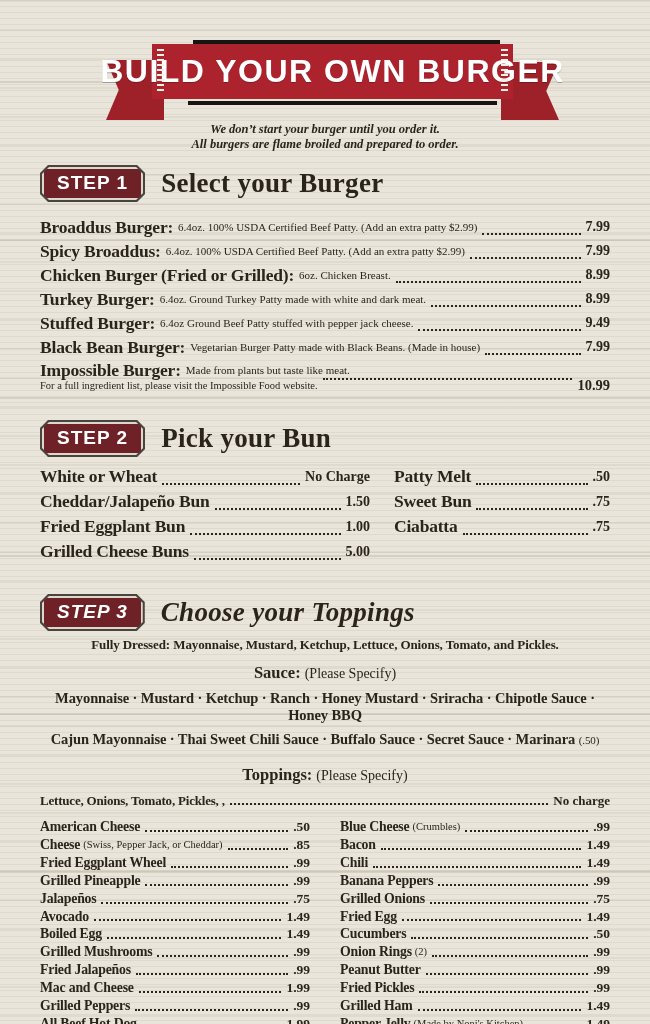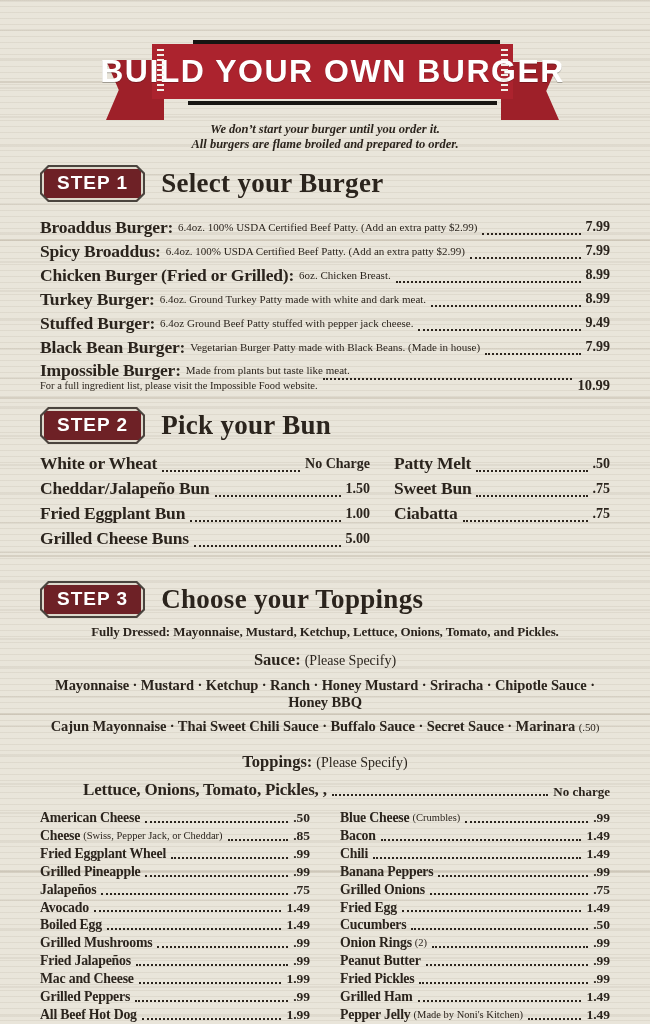--- a/index.html
+++ b/index.html
@@ -66,21 +66,21 @@
   .bun-cols .price { font-size:14px; }
 
   
   .dressed { text-align:center; font-weight:bold; font-size:13px; margin-top:6px; letter-spacing:-0.1px; }
   .subhead { text-align:center; margin-top:10px; }
   .subhead-label { font-weight:bold; font-size:16.5px; }
   .subhead-note { font-size:14px; }
   .sauce-line { text-align:center; font-weight:bold; font-size:14.5px; margin-top:7px; letter-spacing:-0.1px; }
   .sauce-note-small { font-weight:normal; font-size:11px; }
   .free-row { margin-top:8px; }
-  .free-row .t-name { font-size:17px;margin-left:43px; }
+  .free-row .t-name { font-size:13px; }
   .free-row .price { font-size:13px; }
 
   
   .top-cols { display:flex; margin-top:9px; }
   .top-col { width:270px; }
   .top-col + .top-col { margin-left:30px; }
   .top-cols .row { line-height:17.9px; }
   .t-name { font-weight:bold; font-size:13.8px; white-space:nowrap; letter-spacing:-0.2px; }
   .t-note { font-size:10.5px; white-space:nowrap; }
   .t-note:not(:empty) { margin-left:3px; }
@@ -156,21 +156,21 @@
         <span class="b-desc">Made from plants but taste like meat.</span>
       </div>
       <div class="imp-line2">
         <span class="imp-small">For a full ingredient list, please visit the Impossible Food website.</span>
         <span class="dots"></span>
         <span class="price">10.99</span>
       </div>
     </div>
   </div>
 
-  <div class="step-header" style="margin-top:14px;">
+  <div class="step-header" style="margin-top:27px;">
     <span class="badge-outer"><span class="badge">STEP 2</span></span>
     <span class="step-title">Pick your Bun</span>
   </div>
 
   <div class="bun-cols">
     <div class="bun-col-left">
       <div class="row">
         <span class="bun-name">White or Wheat</span>
         <span class="dots"></span>
         <span class="price">No Charge</span>
@@ -203,21 +203,21 @@
         <span class="price">.75</span>
       </div>
       <div class="row">
         <span class="bun-name">Ciabatta</span>
         <span class="dots"></span>
         <span class="price">.75</span>
       </div>
     </div>
   </div>
 
-  <div class="step-header" style="margin-top:30px;">
+  <div class="step-header" style="margin-top:30px;font-style:italic;">
     <span class="badge-outer"><span class="badge">STEP 3</span></span>
     <span class="step-title">Choose your Toppings</span>
   </div>
 
   <div class="dressed">Fully Dressed: Mayonnaise, Mustard, Ketchup, Lettuce, Onions, Tomato, and Pickles.</div>
 
   <div class="subhead">
     <span class="subhead-label">Sauce:</span>
     <span class="subhead-note">(Please Specify)</span>
   </div>

